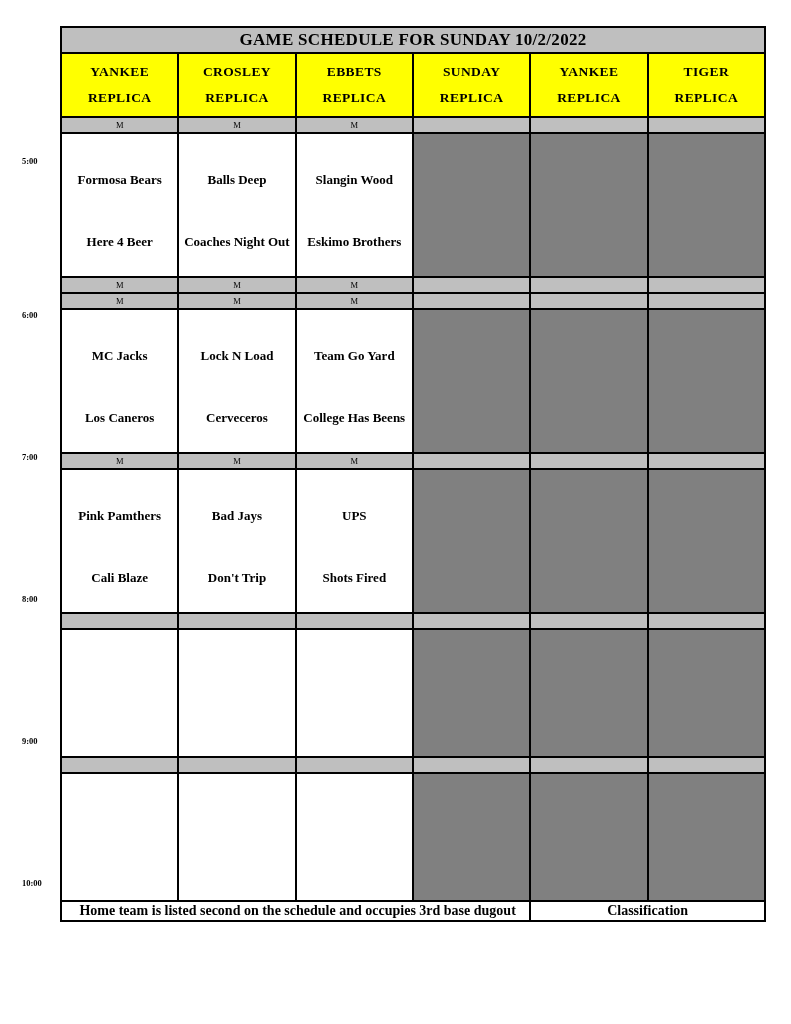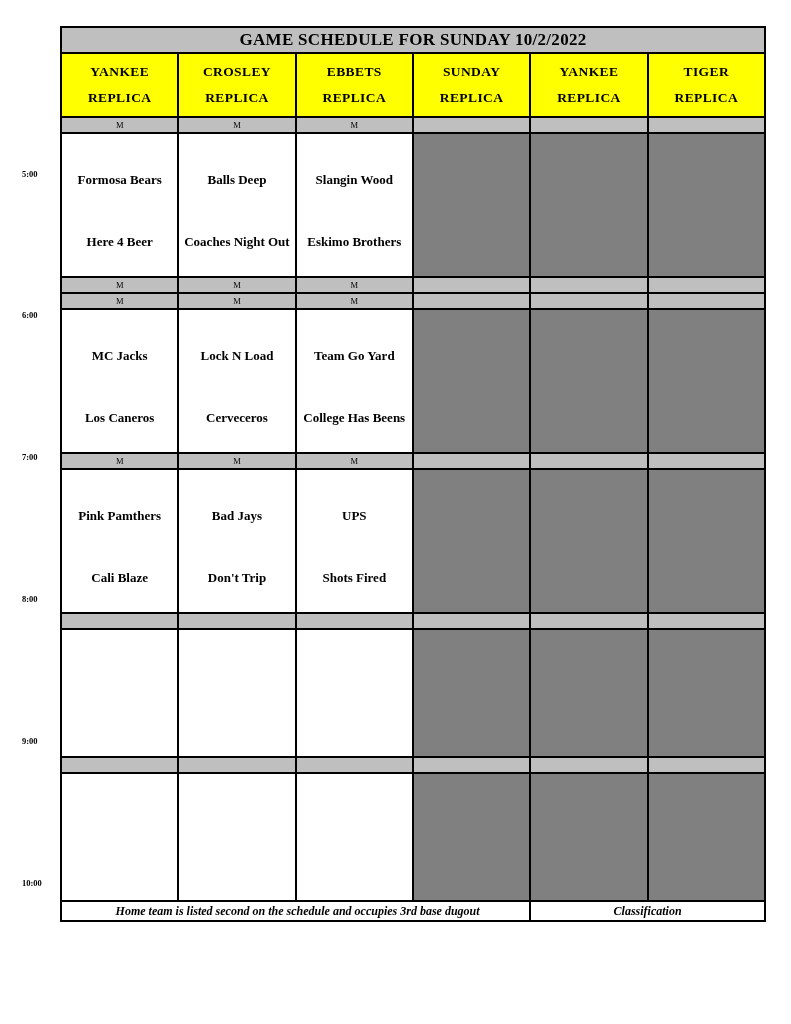--- a/index.html
+++ b/index.html
@@ -94,40 +94,39 @@
     position: absolute;
     left: 22px;
     font-size: 8.5px;
     font-weight: bold;
     font-family: "Liberation Serif", serif;
     color: #000000;
     white-space: nowrap;
   }
   .footer-row td {
     height: 18px;
-    font-size: 12px;
-    font-weight: bold;
-    background: #ffffff;
-    font-style: italic;
+    font-size: 14px;
+    font-weight: bold;
+    background: #ffffff;
   }
   .footer-note {
     text-align: left;
     padding-left: 4px !important;
   }
   .footer-class {
     text-align: center;
   }
   .colw-field { width: 117px; }
 </style>
 </head>
 <body>
 
 <div class="page">
 
-  <div class="time-label" style="top: 169px;">5:00</div>
+  <div class="time-label" style="top: 156px;">5:00</div>
   <div class="time-label" style="top: 310px;">6:00</div>
   <div class="time-label" style="top: 452px;">7:00</div>
   <div class="time-label" style="top: 594px; text-align: right;">8:00</div>
   <div class="time-label" style="top: 736px;">9:00</div>
   <div class="time-label" style="top: 878px;">10:00</div>
 
   <div class="sched-wrap">
     <table class="sched">
       <colgroup>
         <col class="colw-field">

